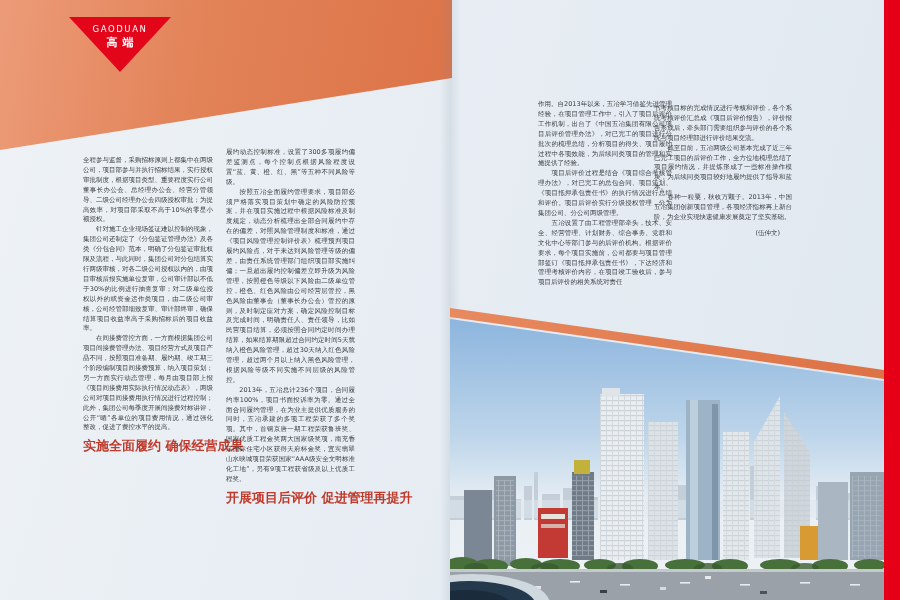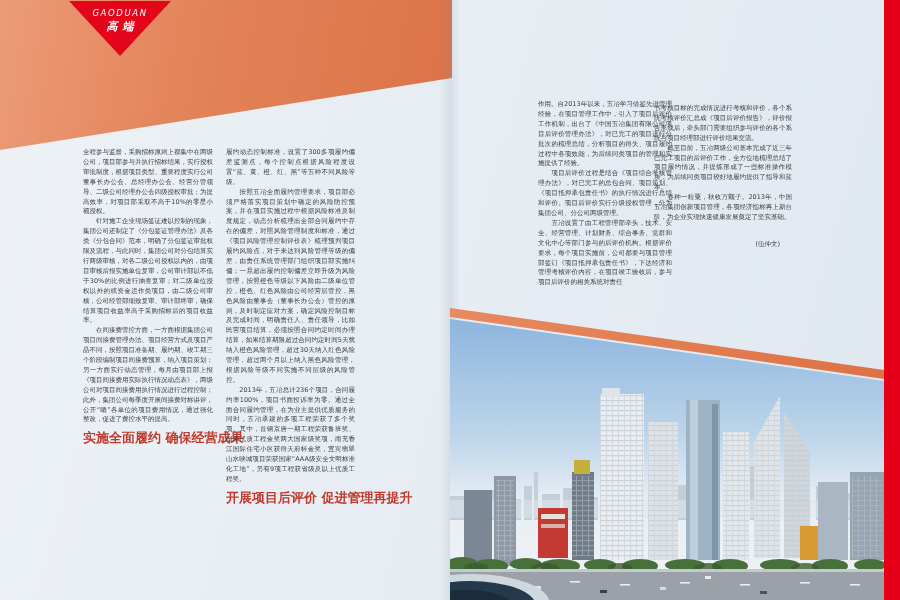--- a/index.html
+++ b/index.html
@@ -8,50 +8,50 @@
     background:linear-gradient(105deg,#eef2f6 0%,#e7edf3 45%,#e0e8f0 100%);
     font-family:"DejaVu Sans","Liberation Sans",sans-serif;
   }
   
   .orange-band-left{
     position:absolute;left:0;top:0;width:452px;height:150px;
     background:linear-gradient(100deg,#ec9b78 0%,#e28257 45%,#dc7347 100%);
     clip-path:polygon(0 0,100% 0,100% 52%,0 100%);
   }
   .gaoduan-triangle{
-    position:absolute;left:69px;top:1px;width:102px;height:55px;
+    position:absolute;left:69px;top:17px;width:102px;height:55px;
     background:#e3061b;clip-path:polygon(0 0,100% 0,50% 100%);
-    text-align:center;color:#fff;font-style:italic;
+    text-align:center;color:#fff;
   }
   .gaoduan-en{font-size:8.5px;letter-spacing:1.6px;margin-top:7px;font-weight:400;}
   .gaoduan-cn{font-size:11px;font-weight:700;letter-spacing:5px;margin-top:1px;text-indent:5px;}
   .red-strip{position:absolute;left:884px;top:0;width:16px;height:600px;background:#e50017;}
   .gutter{position:absolute;left:440px;top:0;width:20px;height:600px;
     background:linear-gradient(90deg,rgba(125,140,158,0) 0%,rgba(125,140,158,0.16) 50%,rgba(125,140,158,0) 100%);}
   
   .col{position:absolute;color:#3c4043;}
   .body{font-size:6.5px;line-height:9.9px;text-align:justify;white-space:pre-line;}
   .subhead{font-size:13px;font-weight:700;color:#c0392b;text-align:center;margin:4px 0 3px 0;white-space:nowrap;}
-  .byline{font-size:6.5px;text-align:right;padding-right:12px;margin-top:17px;color:#3c4043;}
+  .byline{font-size:6.5px;text-align:right;padding-right:12px;margin-top:6px;color:#3c4043;}
   .photo-svg{position:absolute;left:450px;top:300px;}
 </style>
 </head>
 <body>
 
 <div class="spread">
 
   <div class="orange-band-left"></div>
   <div class="gutter"></div>
 
   <div class="gaoduan-triangle">
     <div class="gaoduan-en">GAODUAN</div>
     <div class="gaoduan-cn">高端</div>
   </div>
 
-  <div class="col" style="left:83px;top:148px;width:130px">
+  <div class="col" style="left:83px;top:156px;width:130px">
     <div class="body">全程参与监督，采购招标原则上都集中在两级公司，项目部参与并执行招标结果，实行授权审批制度，根据项目类型、重要程度实行公司董事长办公会、总经理办公会、经营分管领导、二级公司经理办公会四级授权审批；为提高效率，对项目部采取不高于10%的零星小额授权。
 　　针对施工企业现场签证难以控制的现象，集团公司还制定了《分包签证管理办法》及各类《分包合同》范本，明确了分包签证审批权限及流程，与此同时，集团公司对分包结算实行两级审核，对各二级公司授权以内的，由项目审核后报实施单位复审，公司审计部以不低于30%的比例进行抽查复审；对二级单位授权以外的或资金运作类项目，由二级公司审核，公司经管部细致复审、审计部终审，确保结算项目收益率高于采购招标后的项目收益率。
 　　在间接费管控方面，一方面根据集团公司项目间接费管理办法、项目经营方式及项目产品不同，按照项目准备期、履约期、竣工期三个阶段编制项目间接费预算，纳入项目策划；另一方面实行动态管理，每月由项目部上报《项目间接费用实际执行情况动态表》，两级公司对项目间接费用执行情况进行过程控制；此外，集团公司每季度开展间接费对标讲评，公开“晒”各单位的项目费用情况，通过强化整改，促进了费控水平的提高。</div>
     <div class="subhead">实施全面履约 确保经营成果</div>
   </div>
 
   <div class="col" style="left:226px;top:148px;width:129px">
     <div class="body">履约动态控制标准，设置了300多项履约偏差监测点，每个控制点根据风险程度设置“蓝、黄、橙、红、黑”等五种不同风险等级。
 　　按照五冶全面履约管理要求，项目部必须严格落实项目策划中确定的风险防控预案，并在项目实施过程中根据风险标准及制度规定，动态分析梳理出全部合同履约中存在的偏差，对照风险管理制度和标准，通过《项目风险管理控制评价表》梳理预判项目履约风险点，对于未达到风险管理等级的偏差，由责任系统管理部门组织项目部实施纠偏；一旦超出履约控制偏差立即升级为风险管理，按照橙色等级以下风险由二级单位管控，橙色、红色风险由公司经营层管控，黑色风险由董事会（董事长办公会）管控的原则，及时制定应对方案，确定风险控制目标及完成时间，明确责任人、责任领导，比如民营项目结算，必须按照合同约定时间办理结算，如果结算期限超过合同约定时间5天就纳入橙色风险管理，超过30天纳入红色风险管理，超过两个月以上纳入黑色风险管理，根据风险等级不同实施不同层级的风险管控。
 　　2013年，五冶总计236个项目，合同履约率100%，项目书面投诉率为零。通过全面合同履约管理，在为业主提供优质服务的同时，五冶承建的多项工程荣获了多个奖项。其中，首钢京唐一期工程荣获鲁班奖、国家优质工程金奖两大国家级奖项，南充香江国际住宅小区获得天府杯金奖，宜宾翡翠山水映城项目荣获国家“AAA级安全文明标准化工地”，另有9项工程获省级及以上优质工程奖。</div>

